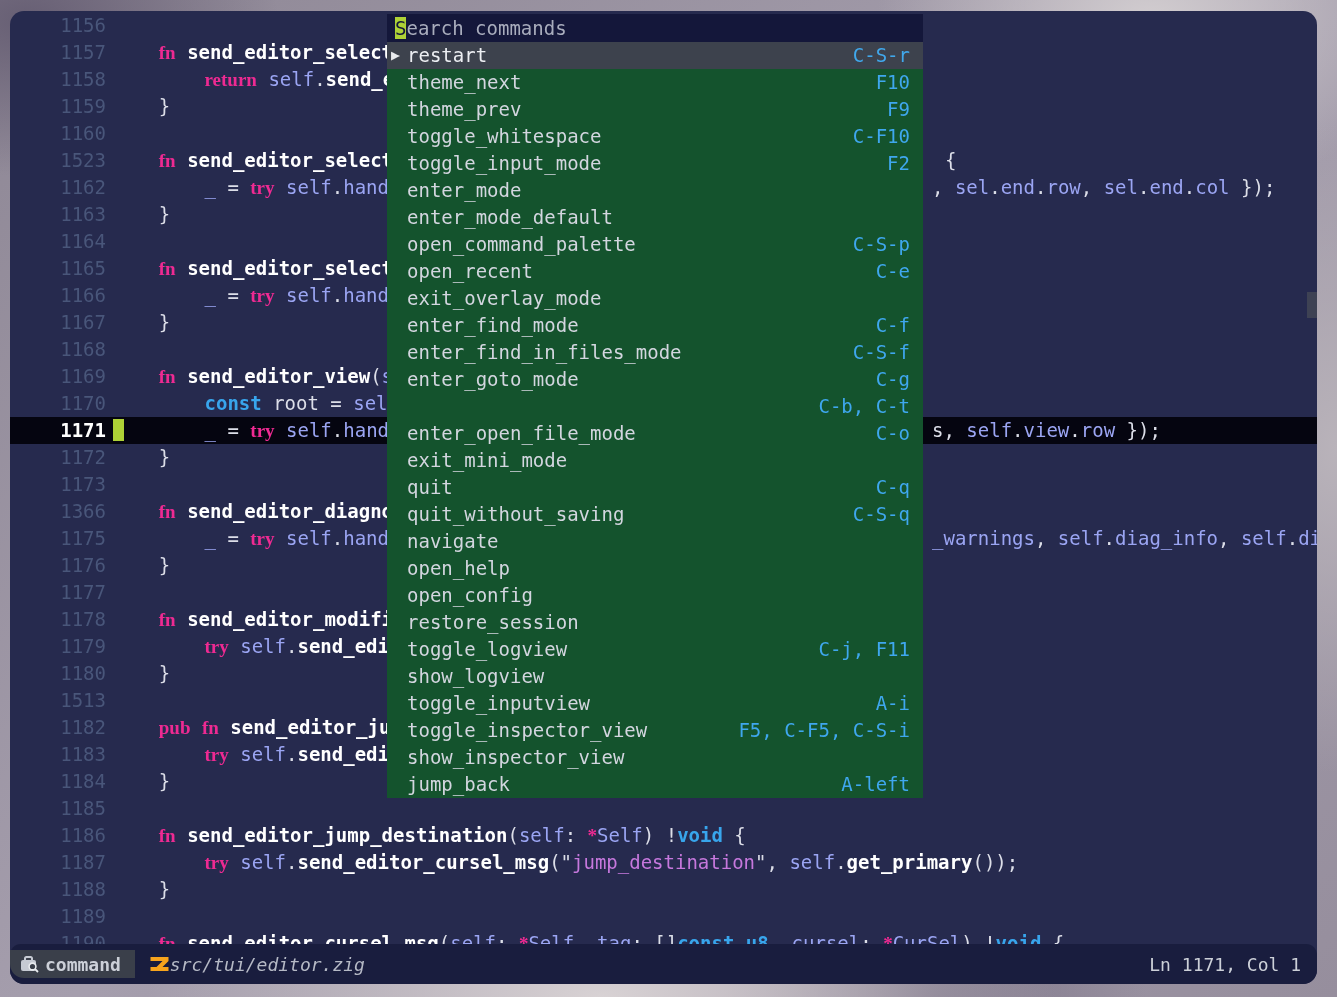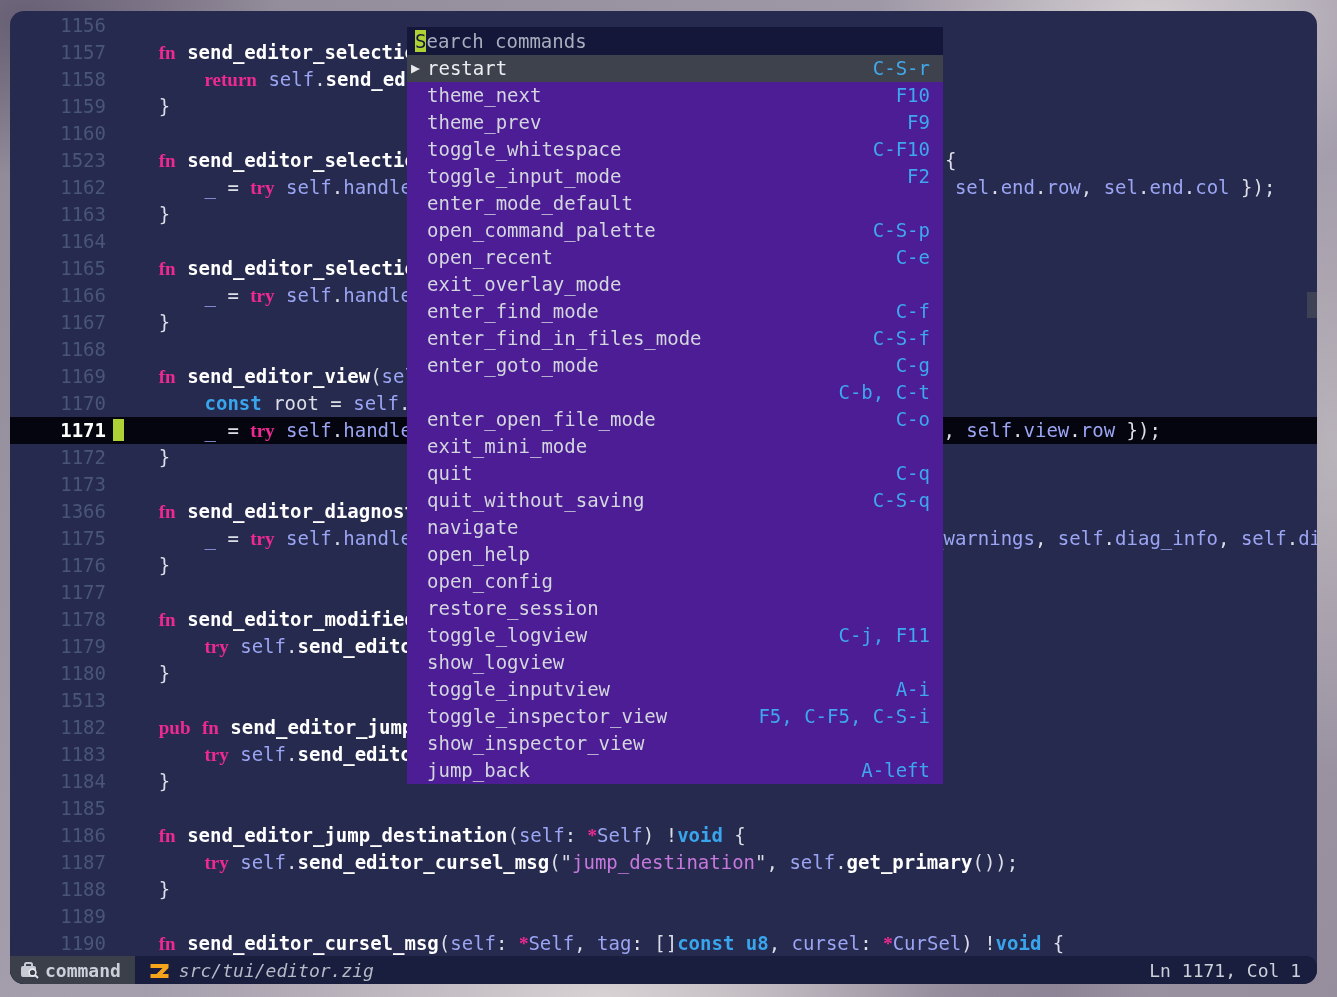--- a/index.html
+++ b/index.html
@@ -29,38 +29,38 @@
   .line.current .gutter{color:#ffffff;font-weight:bold;}
   .rseg{position:absolute;top:0;white-space:pre;}
   .tk-pl{color:#dcdee8;}
   .tk-kw{color:#ee2a92;font-weight:bold;font-family:Liberation Serif, serif;}
   .tk-fn{color:#ffffff;font-weight:bold;}
   .tk-id{color:#9ba5f3;}
   .tk-ty{color:#38a5ec;font-weight:bold;}
   .tk-str{color:#c678dd;}
   .tk-cur{background:#aed136;color:#aed136;}
   
-  .palette{position:absolute;left:377px;top:16px;width:536px;background:#4c1d95;z-index:5;margin-left:20px;}
+  .palette{position:absolute;left:377px;top:3px;width:536px;background:#14532d;z-index:5;}
   .psearch{height:28px;line-height:28px;background:#14173a;color:#a9adbd;padding-left:8px;white-space:pre;}
   .sbcursor{background:#aed136;color:#14173a;}
   .prow{height:27px;line-height:27px;display:flex;padding:0 13px 0 20px;position:relative;}
   .prow .pname{color:#d3d6df;white-space:pre;}
   .prow .pkeys{margin-left:auto;color:#3fa7ee;white-space:pre;}
   .prow.selected{background:#3d424d;}
   .prow.selected .pname{color:#eceef2;}
   .prow.selected .pkeys{color:#41a8ec;}
   .pointer{position:absolute;left:4px;top:0;color:#e8eaee;font-size:15px;}
   
   .sthumb{position:absolute;right:0;top:281px;width:10px;height:26px;background:#3e4254;z-index:6;}
   
-  .status{position:absolute;left:0;right:0;bottom:0;height:28px;background:#191d3e;
+  .status{position:absolute;left:0;right:0;bottom:0;height:40px;background:#191d3e;
     display:flex;align-items:center;font-size:18px;z-index:7;border-radius:11px;}
   .seg-mode{height:28px;display:flex;align-items:center;gap:6px;background:#3a3f4a;
     padding:0 14px 0 10px;border-radius:0 0 0 14px;color:#ccd0d8;font-weight:bold;}
-  .seg-file{display:flex;align-items:flex-end;gap:9px;padding:0 14px;color:#b6bac6;font-style:italic;}
+  .seg-file{display:flex;align-items:center;padding:0 14px;color:#b6bac6;font-style:italic;}
   .status-right{margin-left:auto;padding-right:16px;color:#ccd0d8;}
   .micon,.zicon{display:inline-flex;align-items:center;}
 </style>
 </head>
 <body>
 
 <div class="window">
   <div class="code">
       <div class="line"><span class="gutter">1156</span><span class="ltext"></span></div>
       <div class="line"><span class="gutter">1157</span><span class="ltext"><span class="tk-pl">    </span><span class="tk-kw">fn</span><span class="tk-pl"> </span><span class="tk-fn">send_editor_selectio</span></span></div>
@@ -117,20 +117,24 @@
         </div>
         <div class="prow">
           <span class="pname">toggle_whitespace</span>
           <span class="pkeys">C-F10</span>
         </div>
         <div class="prow">
           <span class="pname">toggle_input_mode</span>
           <span class="pkeys">F2</span>
         </div>
         <div class="prow">
+          <span class="pname">enter_mode</span>
+          <span class="pkeys"></span>
+        </div>
+        <div class="prow">
           <span class="pname">enter_mode_default</span>
           <span class="pkeys"></span>
         </div>
         <div class="prow">
           <span class="pname">open_command_palette</span>
           <span class="pkeys">C-S-p</span>
         </div>
         <div class="prow">
           <span class="pname">open_recent</span>
           <span class="pkeys">C-e</span>

